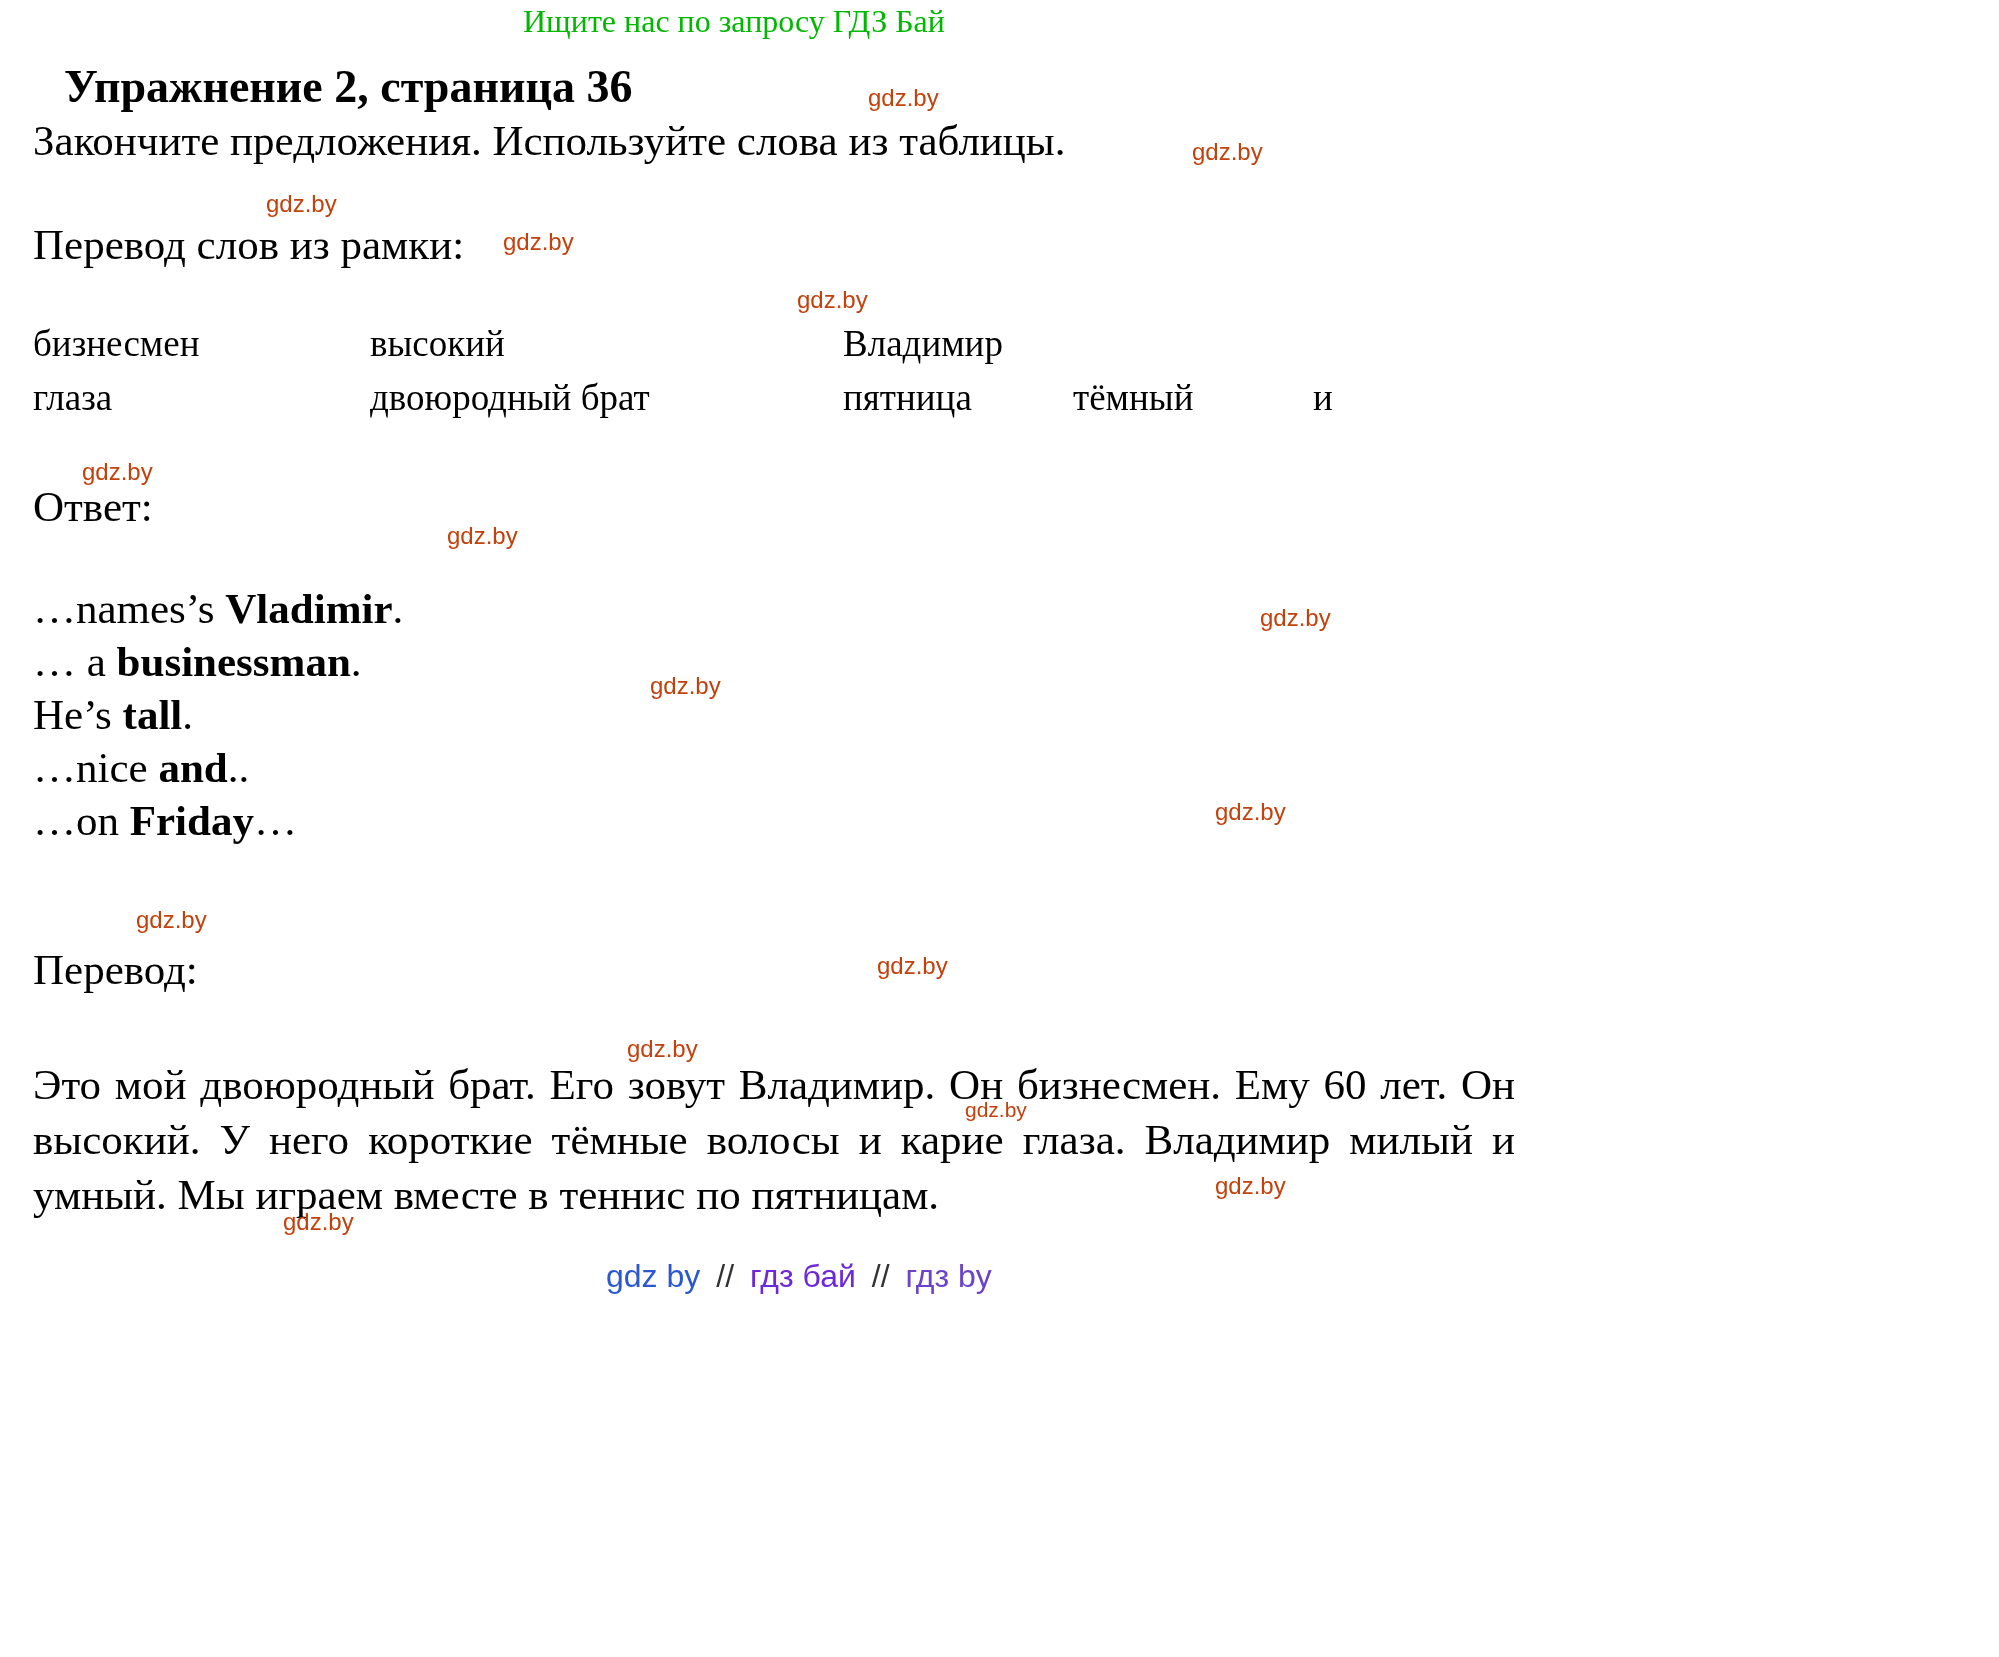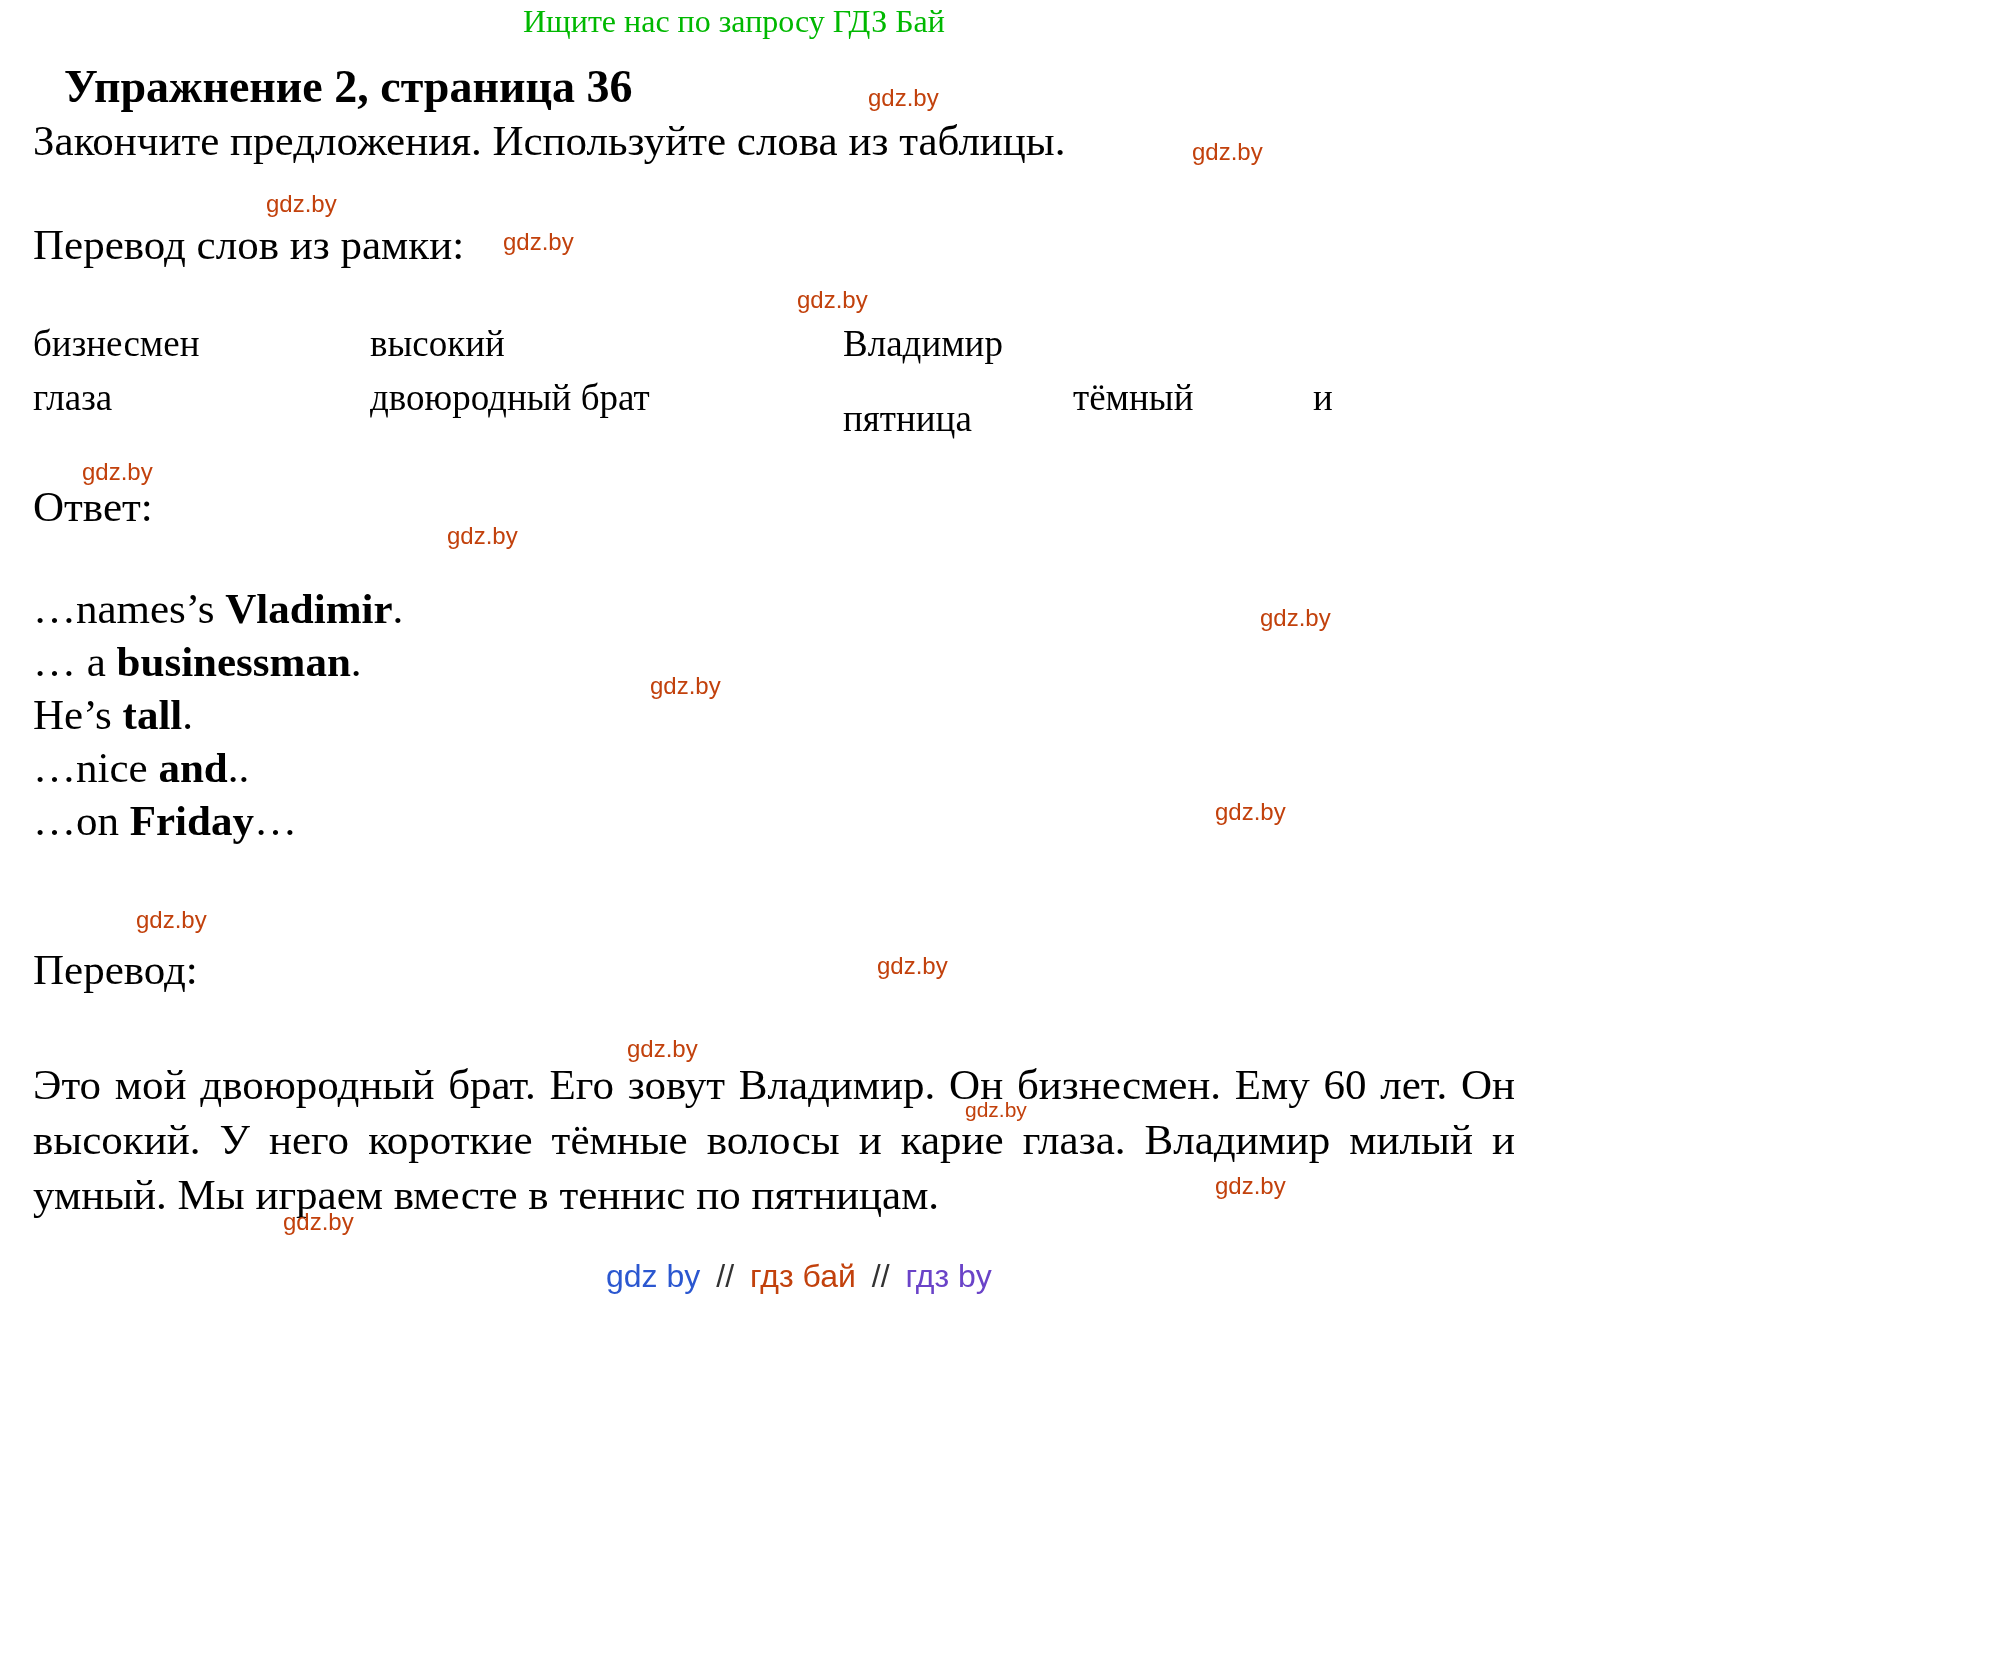--- a/index.html
+++ b/index.html
@@ -79,21 +79,21 @@
   }
   .footer {
     position: absolute;
     left: 606px; top: 1258px;
     font-family: "Liberation Sans", sans-serif;
     font-size: 32px;
     white-space: nowrap;
   }
   .footer a { text-decoration: none; cursor: pointer; }
   .footer .lnk1 { color: #2b57d0; }
-  .footer .lnk2 { color: #c2410c; }
+  .footer .lnk2 { color: #6d28d9; }
   .footer .lnk3 { color: #6a43c8; }
   .footer .sep { color: #333333; margin: 0 16px; }
 </style>
 </head>
 <body>
 
 <div class="page">
 
   <div class="banner">Ищите нас по запросу ГДЗ Бай</div>
 
@@ -101,21 +101,21 @@
   <div class="task">Закончите предложения. Используйте слова из таблицы.</div>
 
   <div class="words-intro">Перевод слов из рамки:</div>
 
   <span class="word" style="left:33px;  top:322px">бизнесмен</span>
   <span class="word" style="left:370px; top:322px">высокий</span>
   <span class="word" style="left:843px; top:322px">Владимир</span>
 
   <span class="word" style="left:33px;  top:376px">глаза</span>
   <span class="word" style="left:370px; top:376px">двоюродный брат</span>
-  <span class="word" style="left:843px; top:397px">пятница</span>
+  <span class="word" style="left:843px; top:376px">пятница</span>
   <span class="word" style="left:1073px;top:376px">тёмный</span>
   <span class="word" style="left:1313px;top:376px">и</span>
 
   <div class="answer-label">Ответ:</div>
 
   <div class="answers">
     <div class="ans-line"><span>…names’s </span><span class="b">Vladimir</span><span>.</span><span class="b"></span><span></span></div>
     <div class="ans-line"><span>… a </span><span class="b">businessman</span><span>.</span><span class="b"></span><span></span></div>
     <div class="ans-line"><span>He’s </span><span class="b">tall</span><span>.</span><span class="b"></span><span></span></div>
     <div class="ans-line"><span>…nice </span><span class="b">and</span><span>..</span><span class="b"></span><span></span></div>

